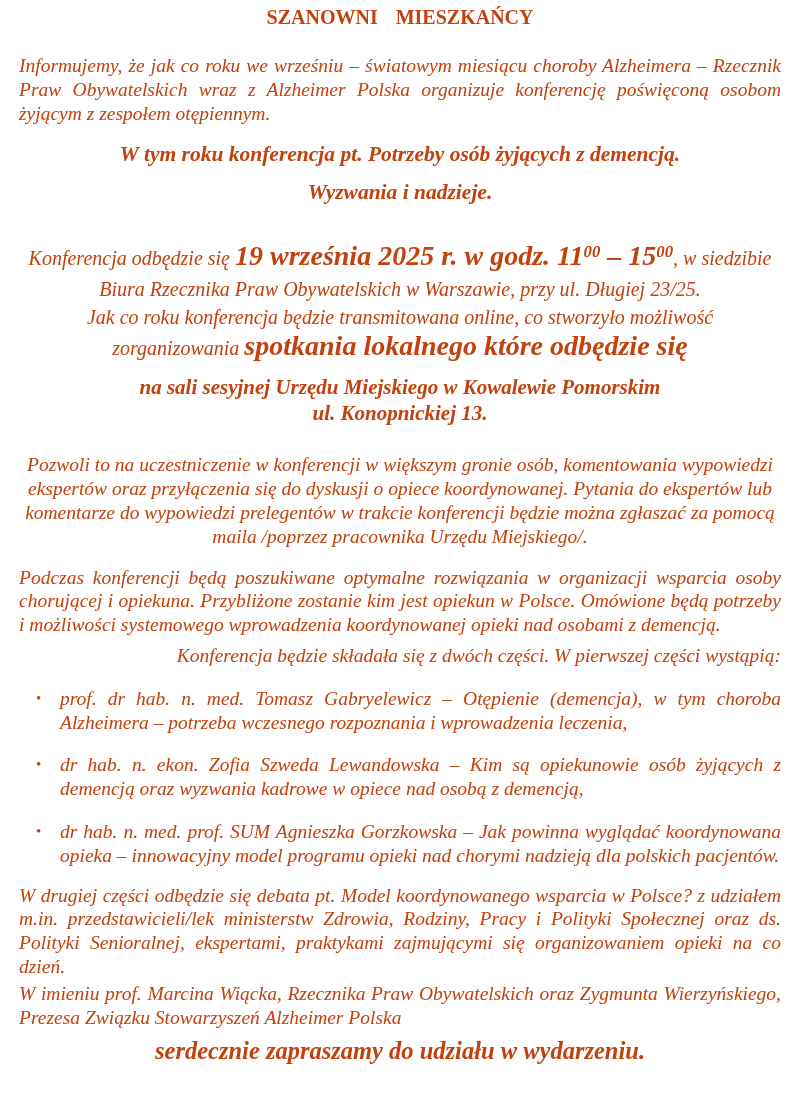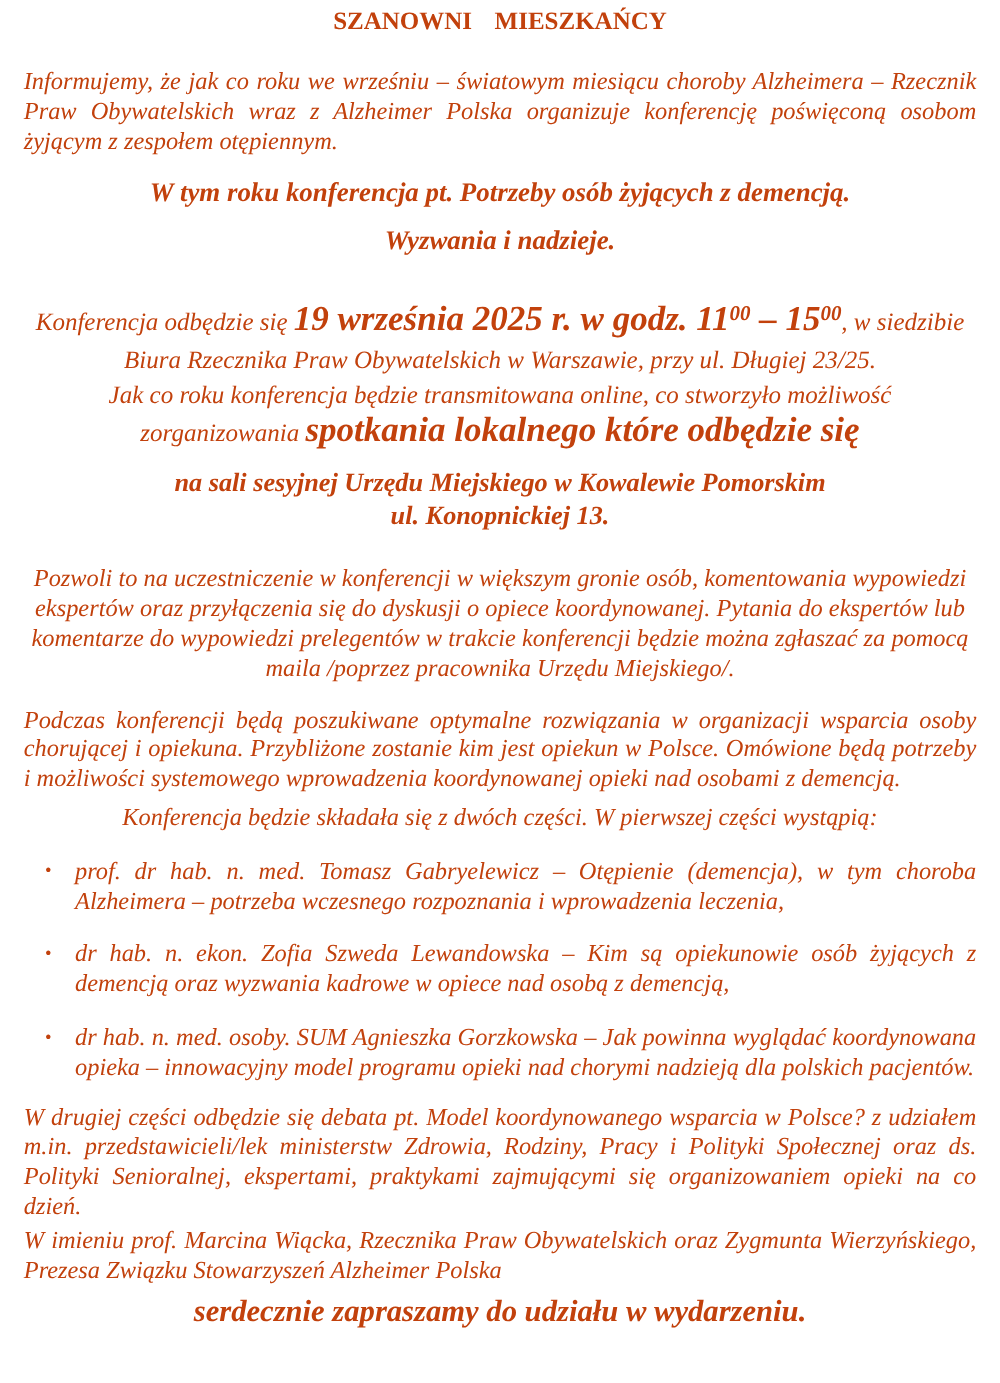--- a/index.html
+++ b/index.html
@@ -27,21 +27,21 @@
 
   
   .par {
     font-style: italic;
     font-size: 19.5px;
     line-height: 23.8px;
     margin: 0;
   }
   .justify { text-align: justify; }
   .center  { text-align: center; }
-  .left    { text-align: center; }
+  .left    { text-align: right; }
 
   .intro { margin-bottom: 16px; }
 
   
   .conf-title {
     text-align: center;
     font-style: italic;
     font-weight: bold;
     font-size: 21.5px;
     line-height: 27px;
@@ -147,21 +147,21 @@
     <li>
       <span class="blt">•</span>
       <span>prof. dr hab. n. med. Tomasz Gabryelewicz – Otępienie (demencja), w tym choroba Alzheimera – potrzeba wczesnego rozpoznania i wprowadzenia leczenia,</span>
     </li>
     <li>
       <span class="blt">•</span>
       <span>dr hab. n. ekon. Zofia Szweda Lewandowska – Kim są opiekunowie osób żyjących z demencją oraz wyzwania kadrowe w opiece nad osobą z demencją,</span>
     </li>
     <li>
       <span class="blt">•</span>
-      <span>dr hab. n. med. osoby. SUM Agnieszka Gorzkowska – Jak powinna wyglądać koordynowana opieka – innowacyjny model programu opieki nad chorymi nadzieją dla polskich pacjentów.</span>
+      <span>dr hab. n. med. prof. SUM Agnieszka Gorzkowska – Jak powinna wyglądać koordynowana opieka – innowacyjny model programu opieki nad chorymi nadzieją dla polskich pacjentów.</span>
     </li>
   </ul>
 
   <p class="par justify debate">W drugiej części odbędzie się debata pt. Model koordynowanego wsparcia w Polsce? z udziałem m.in. przedstawicieli/lek ministerstw Zdrowia, Rodziny, Pracy i Polityki Społecznej oraz ds. Polityki Senioralnej, ekspertami, praktykami zajmującymi się organizowaniem opieki na co dzień.</p>
 
   <p class="par justify signature">W imieniu prof. Marcina Wiącka, Rzecznika Praw Obywatelskich oraz Zygmunta Wierzyńskiego, Prezesa Związku Stowarzyszeń Alzheimer Polska</p>
 
   <p class="closing">serdecznie zapraszamy do udziału w wydarzeniu.</p>
 
 </div>

